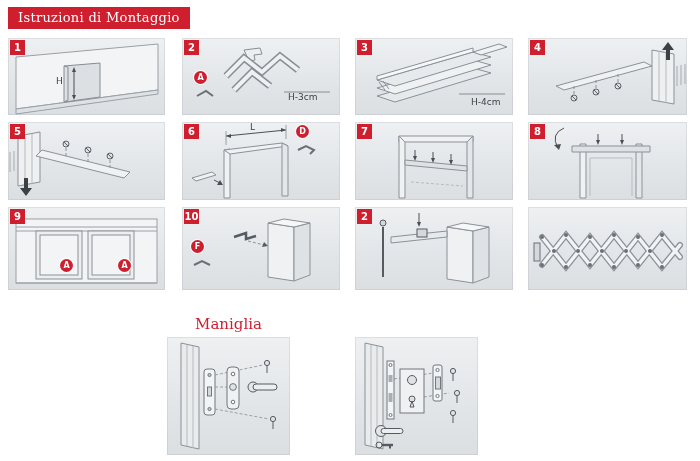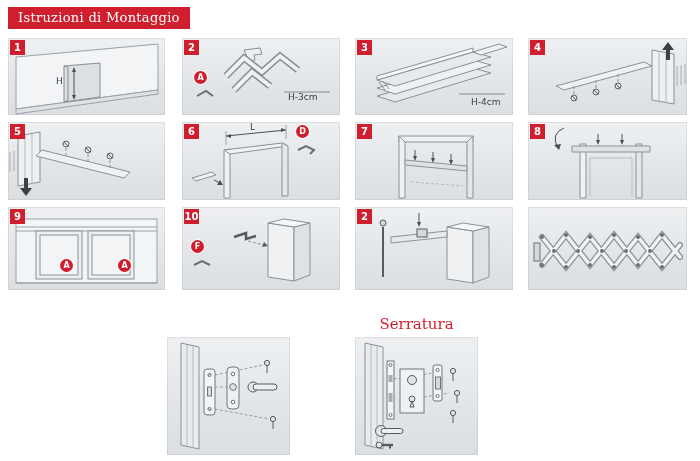--- a/index.html
+++ b/index.html
@@ -293,20 +293,21 @@
         <circle cx="26" cy="44" r="2"></circle>
           <circle cx="50" cy="44" r="2"></circle>
         <circle cx="74" cy="44" r="2"></circle>
           <circle cx="98" cy="44" r="2"></circle>
         <circle cx="122" cy="44" r="2"></circle>
       </g>
       <rect x="6" y="36" width="6" height="18" fill="#d6d9dc" stroke="#6a7077"></rect>
     </svg>
   </div>
 
+  <div class="section-label" style="left:167px;top:315px;width:123px">Maniglia</div>
   <div class="panel" style="left:167px;top:337px;width:123px;height:118px">
     <svg class="drawing" viewBox="0 0 123 118">
       <polygon points="14,6 32,10 32,112 14,108" fill="#e9ebed" stroke="#8b9198"></polygon>
       <line x1="20" y1="8" x2="20" y2="109" stroke="#b7bbbf"></line>
       <line x1="26" y1="9" x2="26" y2="111" stroke="#b7bbbf"></line>
       <rect x="37" y="32" width="11" height="46" rx="3" fill="#f3f4f6" stroke="#70767c"></rect>
       <circle cx="42.5" cy="38" r="1.6" fill="#c2c6ca" stroke="#70767c"></circle>
       <circle cx="42.5" cy="72" r="1.6" fill="#c2c6ca" stroke="#70767c"></circle>
       <rect x="40.5" y="50" width="4" height="9" fill="#d6d9dc" stroke="#70767c"></rect>
       <g stroke="#9aa0a7" stroke-dasharray="3,2">
@@ -322,21 +323,20 @@
       <rect x="86" y="47" width="24" height="6" rx="3" fill="#eceef0" stroke="#565b61"></rect>
       <g stroke="#565b61" fill="#dfe2e5">
         <circle cx="100" cy="26" r="2.6"></circle>
           <line x1="100" y1="29" x2="100" y2="36"></line>
         <circle cx="106" cy="82" r="2.6"></circle>
           <line x1="106" y1="85" x2="106" y2="92"></line>
       </g>
     </svg>
   </div>
 
-  <div class="section-label" style="left:355px;top:315px;width:123px">Serratura</div>
   <div class="panel" style="left:355px;top:337px;width:123px;height:118px">
     <svg class="drawing" viewBox="0 0 123 118">
       <polygon points="10,6 28,10 28,112 10,108" fill="#e9ebed" stroke="#8b9198"></polygon>
       <line x1="16" y1="8" x2="16" y2="109" stroke="#b7bbbf"></line>
       <line x1="22" y1="9" x2="22" y2="111" stroke="#b7bbbf"></line>
       <g stroke="#9aa0a7" stroke-dasharray="3,2">
         <line x1="39" y1="42" x2="78" y2="36"></line>
         <line x1="69" y1="60" x2="94" y2="56"></line>
       </g>
       <rect x="32" y="24" width="7" height="58" fill="#f3f4f6" stroke="#70767c"></rect>

